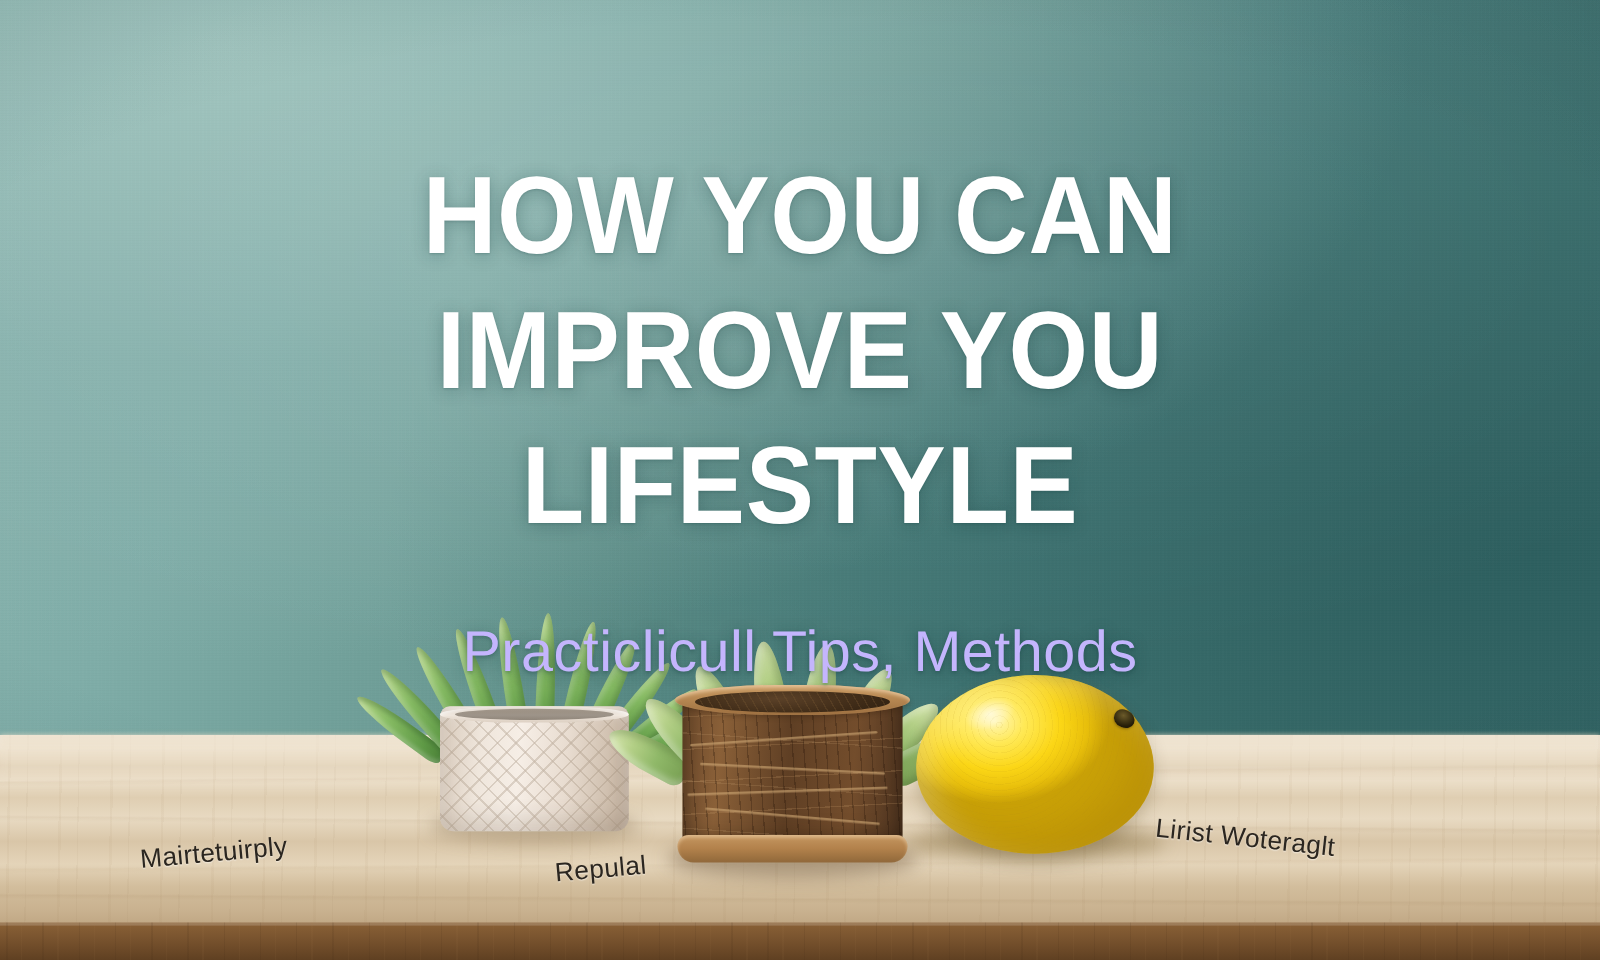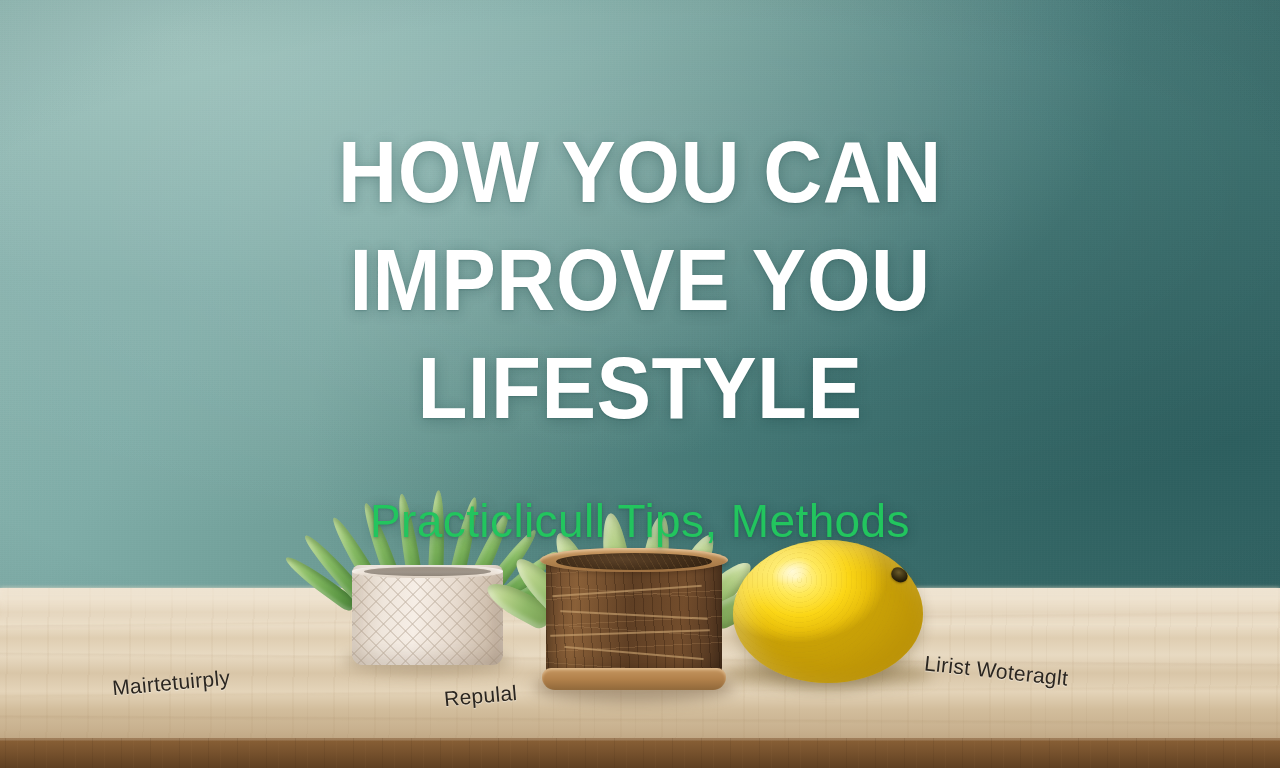--- a/index.html
+++ b/index.html
@@ -222,21 +222,21 @@
     font-size:88px;
     line-height:108px;
     letter-spacing:.5px;
     transform:scaleX(.93);
     text-shadow:0 2px 14px rgba(20,60,58,.30), 0 1px 2px rgba(20,60,58,.22);
     white-space:nowrap;
   }
   .subtitle {
     position:absolute; left:0; top:494px; width:1280px;
     text-align:center;
-    color:#22c55e;
+    color:#c4b5fd;
     font-weight:400;
     font-size:46px;
     line-height:54px;
     letter-spacing:.4px;
     text-shadow:0 2px 12px rgba(20,60,58,.42), 0 1px 3px rgba(20,60,58,.3);
     white-space:nowrap;
     pointer-events:none;
   }
 
   

